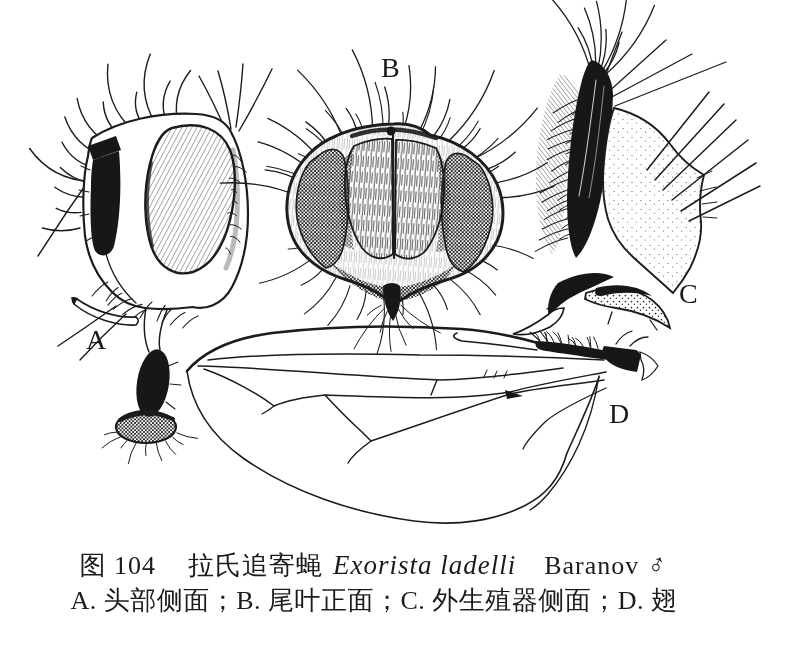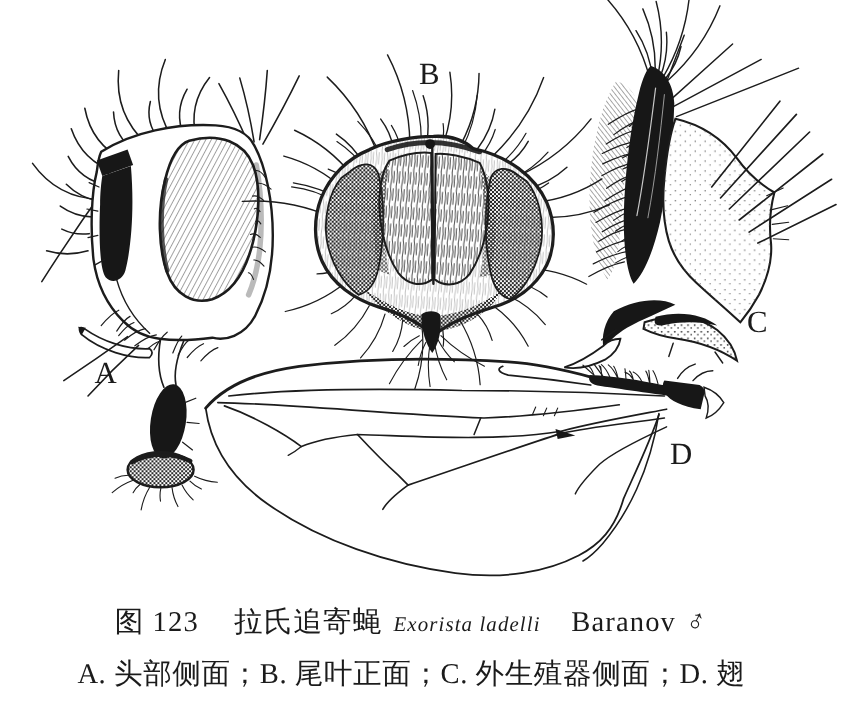--- a/index.html
+++ b/index.html
@@ -8,24 +8,24 @@
          font-family:"Liberation Serif","DejaVu Serif",serif;color:#1b1b1b;}
   svg.plate{position:absolute;left:0;top:0;}
   .panel-label{position:absolute;font-size:28px;line-height:1;color:#1b1b1b;}
   #lblA{left:86px;top:326px;}
   #lblB{left:381px;top:54px;}
   #lblC{left:679px;top:280px;}
   #lblD{left:609px;top:400px;}
   .caption{position:absolute;top:548px;left:0;width:748px;text-align:center;}
   .cap1{font-size:26px;letter-spacing:1px;white-space:nowrap;}
   .cap1 .cn{margin-left:32px;}
-  .cap1 .latin{font-style:italic;margin-left:10px;margin-right:4px;font-size:19px;}
+  .cap1 .latin{font-style:italic;margin-left:10px;margin-right:4px;font-size:27px;}
   .cap1 .author{margin-left:24px;}
   .cap1 .sex{display:inline-block;transform:rotate(-18deg);margin-left:8px;font-size:27px;}
-  .cap2{font-size:26px;margin-top:12px;letter-spacing:0.5px;white-space:nowrap;}
+  .cap2{font-size:26px;margin-top:0;letter-spacing:0.5px;white-space:nowrap;}
 </style>
 </head>
 <body>
 
 <div class="stage">
 
 <svg class="plate" width="789" height="656" viewBox="0 0 789 656">
   <defs>
     <pattern id="eyeHatch" width="4.4" height="4.4" patternUnits="userSpaceOnUse" patternTransform="rotate(28)">
       <path d="M0,0 L0,4.4" stroke="#2d2d2d" stroke-width="0.8"></path>
@@ -244,17 +244,17 @@
   </g>
 </svg>
 
   <div class="panel-label" id="lblA">A</div>
   <div class="panel-label" id="lblB">B</div>
   <div class="panel-label" id="lblC">C</div>
   <div class="panel-label" id="lblD">D</div>
 
   <div class="caption">
     <div class="cap1">
-      <span>图 123</span><span class="cn">拉氏追寄蝇</span><span class="latin">Exorista ladelli</span><span class="author">Baranov</span><span class="sex">♂</span>
+      <span>图 104</span><span class="cn">拉氏追寄蝇</span><span class="latin">Exorista ladelli</span><span class="author">Baranov</span><span class="sex">♂</span>
     </div>
     <div class="cap2">A. 头部侧面；B. 尾叶正面；C. 外生殖器侧面；D. 翅</div>
   </div>
 </div>
 
 </body></html>

